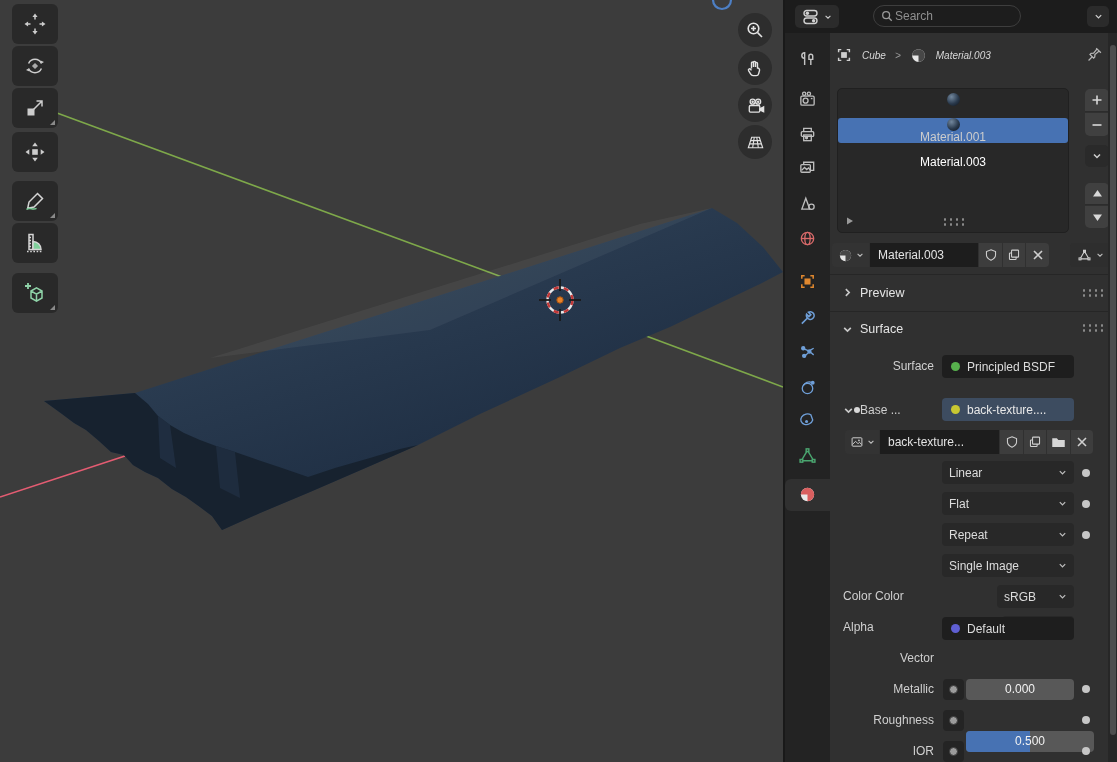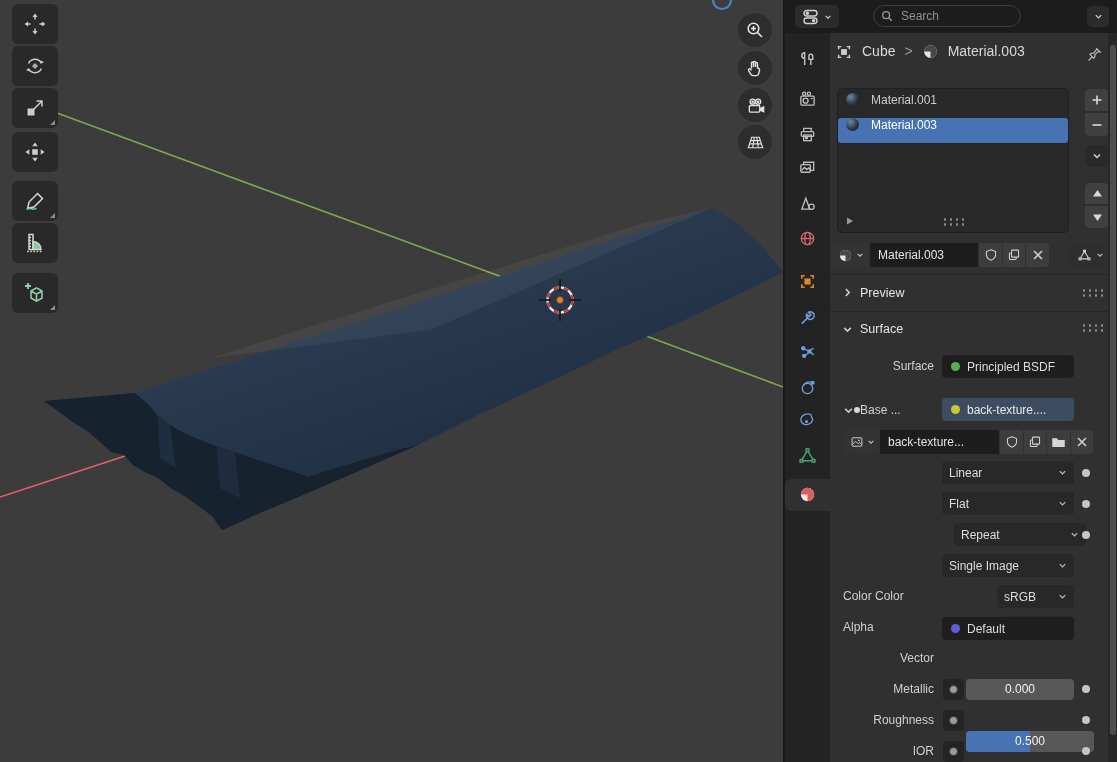--- a/index.html
+++ b/index.html
@@ -13,32 +13,32 @@
         border-radius:6px;display:flex;align-items:center;justify-content:center;}
   .tbtn .corner{position:absolute;right:3px;bottom:3px;width:0;height:0;
         border-left:5px solid transparent;border-bottom:5px solid #8a8a8a;}
   .navbtn{position:absolute;left:738px;width:34px;height:34px;border-radius:50%;
         background:rgba(43,43,43,.9);display:flex;align-items:center;justify-content:center;}
   
   #props{position:absolute;left:783px;top:0;width:334px;height:762px;background:#303030;border-left:2px solid #191919;}
   #phead{position:absolute;left:0;top:0;right:0;height:33px;background:#1c1c1c;}
   .hbtn{position:absolute;background:#2b2b2b;border-radius:5px;display:flex;align-items:center;justify-content:center;gap:2px;}
   #searchbox{position:absolute;left:88px;top:5px;width:148px;height:22px;background:#1d1d1d;
-        border:1px solid #3e3e3e;border-radius:11px;display:flex;align-items:center;padding:0 7px;gap:6px;}
+        border:1px solid #3e3e3e;border-radius:11px;display:flex;align-items:center;padding:0 7px;}
   #searchbox input{background:transparent;border:none;outline:none;color:#bfbfbf;font-size:12px;width:100px;}
   #searchbox input::placeholder{color:#8f8f8f;}
   #tabstrip{position:absolute;left:0;top:33px;bottom:0;width:45px;background:#232323;}
   .tab{position:absolute;left:12px;width:21px;height:21px;display:flex;align-items:center;justify-content:center;}
   #tab-active-bg{position:absolute;left:0;top:446px;width:45px;height:32px;background:#303030;border-radius:6px 0 0 6px;}
   #pcontent{position:absolute;left:45px;top:33px;width:280px;bottom:0;background:#303030;color:#d6d6d6;font-size:12px;}
   .abs{position:absolute;}
   .label{color:#cfcfcf;font-size:12px;line-height:23px;white-space:nowrap;}
   .rlabel{text-align:right;width:104px;}
   .listbox{background:#282828;border:1px solid #202020;border-radius:5px;}
-  .lrow{height:25px;display:flex;gap:12px;padding:0 8px;color:#cccccc;white-space:nowrap;}
+  .lrow{height:25px;display:flex;align-items:center;gap:24px;padding:0 8px;color:#cccccc;white-space:nowrap;flex-direction:column;}
   .lrow.sel{background:#4772b3;border-radius:3px;color:#ffffff;}
   .sphere{width:13px;height:13px;border-radius:50%;flex:0 0 13px;
         background:radial-gradient(circle at 35% 30%,#72879d,#2a3a4d 55%,#10161f 95%);}
   .sidebtn{position:absolute;left:255px;width:24px;background:#404040;display:flex;align-items:center;justify-content:center;}
   .field{background:#1d1d1d;color:#e3e3e3;display:flex;align-items:center;padding:0 8px;white-space:nowrap;overflow:hidden;}
   .ibtn{background:#3d3d3d;display:flex;align-items:center;justify-content:center;}
   .enum{background:#282828;border-radius:4px;color:#dcdcdc;display:flex;align-items:center;
         justify-content:space-between;padding:0 7px;height:23px;white-space:nowrap;}
   .nodebtn{background:#1e1e1e;border-radius:4px;display:flex;align-items:center;gap:7px;padding:0 9px;height:23px;
         color:#dcdcdc;white-space:nowrap;overflow:hidden;}
@@ -50,21 +50,21 @@
   .socket{width:21px;height:21px;background:#242424;border-radius:4px;display:flex;align-items:center;justify-content:center;}
   .socket i{width:9px;height:9px;border-radius:50%;background:#9c9c9c;border:1.5px solid #3a3a3a;}
   .deco{position:absolute;left:252px;width:8px;height:8px;border-radius:50%;background:#c6c6c6;}
   .grip{width:23px;height:9px;background-image:radial-gradient(circle,#8a8a8a 1px,transparent 1.4px);
         background-size:6px 5px;background-position:0 0;}
   .sect{position:absolute;left:0;right:0;display:flex;align-items:center;gap:7px;padding-left:12px;color:#e4e4e4;font-size:12.5px;}
   .sep{position:absolute;left:0;right:0;height:1px;background:#262626;}
   .chev{flex:0 0 auto;display:flex;}
   #scrollbar{position:absolute;right:0;top:33px;bottom:0;width:9px;background:#272727;}
   #scrollthumb{position:absolute;left:1.5px;width:6px;top:12px;height:690px;background:#4e4e4e;border-radius:3px;}
-  .bcrumb{display:flex;gap:9px;color:#d8d8d8;font-size:14px;}
+  .bcrumb{display:flex;align-items:center;gap:9px;color:#d8d8d8;font-size:10px;font-style:italic;}
 </style>
 </head>
 <body>
 
 <div id="stage">
 
   <div id="viewport">
     <svg id="scene" width="783" height="762" viewBox="0 0 783 762">
       <defs>
         <linearGradient id="slabg" x1="0" y1="200" x2="120" y2="560" gradientUnits="userSpaceOnUse">
@@ -484,21 +484,21 @@
       <div class="deco" style="top:436px"></div>
 
       <div class="abs enum" style="left:112px;top:459px;width:132px">
         <span>Flat</span>
         <svg width="9" height="9" viewBox="0 0 10 10">
             <polyline points="2,3.5 5,6.5 8,3.5" fill="none" stroke="#bdbdbd" stroke-width="1.4"></polyline>
           </svg>
       </div>
       <div class="deco" style="top:467px"></div>
 
-      <div class="abs enum" style="left:124px;top:490px;width:132px">
+      <div class="abs enum" style="left:112px;top:490px;width:132px">
         <span>Repeat</span>
         <svg width="9" height="9" viewBox="0 0 10 10">
             <polyline points="2,3.5 5,6.5 8,3.5" fill="none" stroke="#bdbdbd" stroke-width="1.4"></polyline>
           </svg>
       </div>
       <div class="deco" style="top:498px"></div>
 
       <div class="abs enum" style="left:112px;top:521px;width:132px">
         <span>Single Image</span>
         <svg width="9" height="9" viewBox="0 0 10 10">

